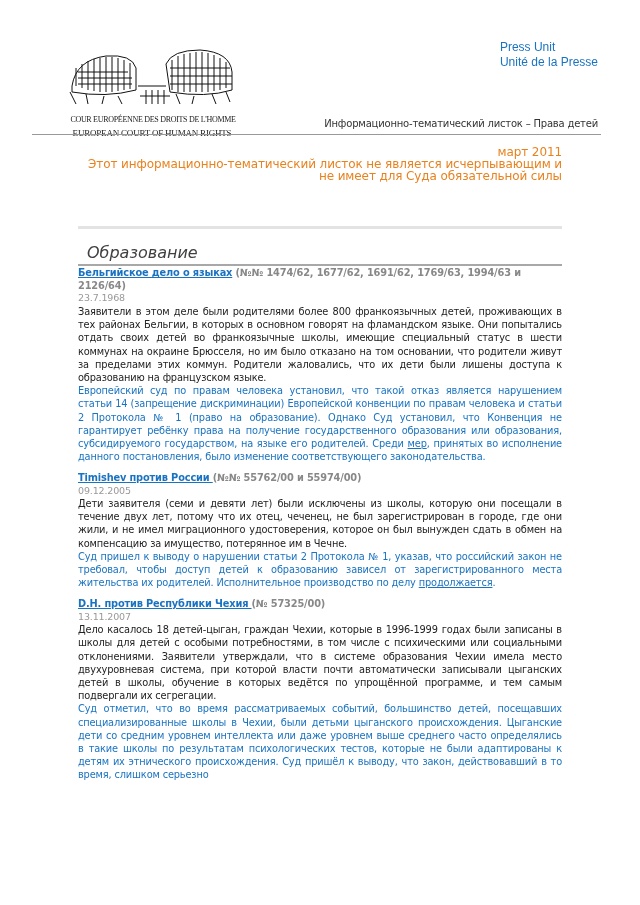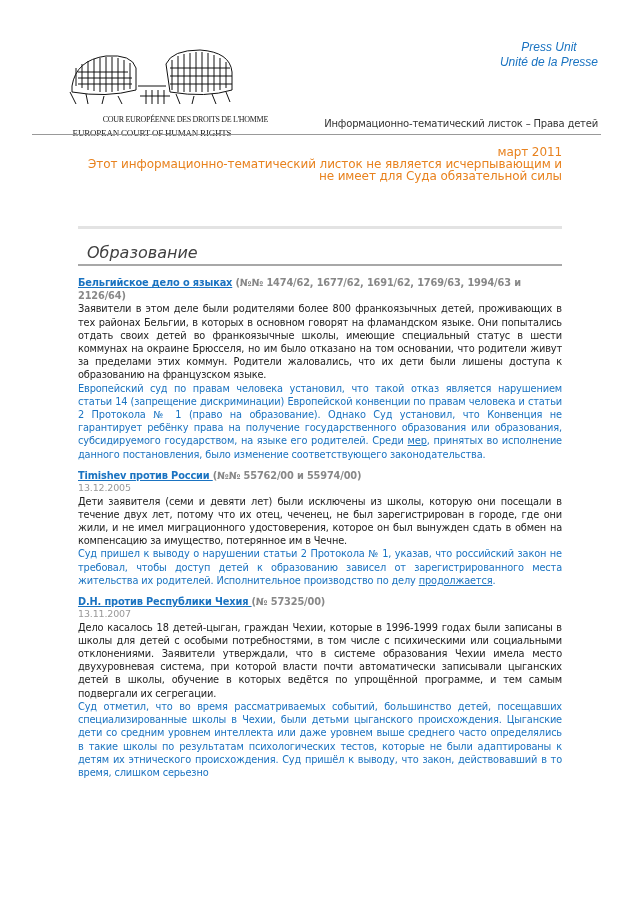--- a/index.html
+++ b/index.html
@@ -2,33 +2,33 @@
 <html><head>
   <meta charset="utf-8">
   <style>
     html, body { margin: 0; padding: 0; background: #ffffff; }
     body { width: 640px; height: 905px; position: relative; overflow: hidden; font-family: "DejaVu Sans", sans-serif; }
     .page { position: absolute; left: 0; top: 0; width: 640px; height: 905px; }
 
     
     .logo { position: absolute; left: 66px; top: 46px; width: 170px; height: 64px; }
     .logo-en { position: absolute; left: 52px; top: 101px; width: 200px; text-align: center; font-family: "Liberation Serif", serif; font-size: 9px; letter-spacing: -0.2px; color: #222; white-space: nowrap; margin-top: 27px; }
-    .logo-fr { position: absolute; left: 38px; top: 115px; width: 230px; text-align: right; font-family: "Liberation Serif", serif; font-size: 8px; letter-spacing: -0.3px; color: #222; white-space: nowrap; }
-    .press { position: absolute; right: 42px; top: 40px; text-align: center; font-family: "Liberation Sans", sans-serif; font-style: italic; color: #1a73c1; font-size: 12px; line-height: 15px; }
+    .logo-fr { position: absolute; left: 38px; top: 115px; width: 230px; text-align: center; font-family: "Liberation Serif", serif; font-size: 8px; letter-spacing: -0.3px; color: #222; white-space: nowrap; }
+    .press { position: absolute; right: 42px; top: 40px; text-align: left; font-family: "Liberation Sans", sans-serif; color: #1a73c1; font-size: 12px; line-height: 15px; }
     .sheet-title { position: absolute; right: 42px; top: 118px; font-size: 10px; color: #333; white-space: nowrap; letter-spacing: -0.2px; }
     .header-rule { position: absolute; left: 32px; top: 134px; width: 569px; height: 1px; background: #999; }
 
     .disclaimer { position: absolute; left: 78px; right: 78px; top: 146px; text-align: right; font-size: 12px; line-height: 12px; color: #e8821e; letter-spacing: -0.1px; }
 
     .main-title { position: absolute; left: 78px; top: 192px; font-size: 27px; color: #1a73c1; font-family: "DejaVu Sans", sans-serif; letter-spacing: 0px; }
     .rule-light { position: absolute; left: 78px; top: 226px; width: 484px; height: 3px; background: #e3e3e3; }
     .section-title { position: absolute; left: 87px; top: 243px; font-size: 16px; color: #404040; font-style: italic; }
     .rule-dark { position: absolute; left: 78px; top: 264px; width: 484px; height: 2px; background: #a8a8a8; }
 
-    .content { position: absolute; left: 78px; top: 276px; width: 484px; font-size: 9.8px; line-height: 13.2px; letter-spacing: -0.15px; }
+    .content { position: absolute; left: 78px; top: 266px; width: 484px; font-size: 9.8px; line-height: 13.2px; letter-spacing: -0.15px; }
     .case { margin: 0; }
     .case-head { font-weight: bold; color: #888; font-size: 9.8px; line-height: 13.2px; }
     .case-link { color: #1a73c1; text-decoration: underline; }
     .case-date { color: #999; font-size: 9.5px; line-height: 12.5px; }
     .facts { color: #222; text-align: justify; }
     .ruling { color: #1a73c1; text-align: justify; }
     .inline-link { color: #1a73c1; text-decoration: underline; }
     .case + .case { margin-top: 8px; }
   </style>
 </head>
@@ -74,30 +74,31 @@
   <div class="section-title">Образование</div>
   <div class="rule-dark"></div>
 
   <div class="content">
 
     <div class="case">
       <div class="case-head">
         <a class="case-link">Бельгийское дело о языках</a>
         <span>(№№ 1474/62, 1677/62, 1691/62, 1769/63, 1994/63 и 2126/64)</span>
       </div>
+      <div class="case-date">23.7.1968</div>
       <div class="facts">Заявители в этом деле были родителями более 800 франкоязычных детей, проживающих в тех районах Бельгии, в которых в основном говорят на фламандском языке. Они попытались отдать своих детей во франкоязычные школы, имеющие специальный статус в шести коммунах на окраине Брюсселя, но им было отказано на том основании, что родители живут за пределами этих коммун. Родители жаловались, что их дети были лишены доступа к образованию на французском языке.</div>
       <div class="ruling"><span>Европейский суд по правам человека установил, что такой отказ является нарушением статьи 14 (запрещение дискриминации) Европейской конвенции по правам человека и статьи 2 Протокола № 1 (право на образование). Однако Суд установил, что Конвенция не гарантирует ребёнку права на получение государственного образования или образования, субсидируемого государством, на языке его родителей. Среди </span><a class="inline-link">мер</a><span>, принятых во исполнение данного постановления, было изменение соответствующего законодательства.</span></div>
     </div>
 
     <div class="case">
       <div class="case-head">
         <a class="case-link">Timishev против России </a>
         <span>(№№ 55762/00 и 55974/00)</span>
       </div>
-      <div class="case-date">13.12.2005</div>
+      <div class="case-date">09.12.2005</div>
       <div class="facts">Дети заявителя (семи и девяти лет) были исключены из школы, которую они посещали в течение двух лет, потому что их отец, чеченец, не был зарегистрирован в городе, где они жили, и не имел миграционного удостоверения, которое он был вынужден сдать в обмен на компенсацию за имущество, потерянное им в Чечне.</div>
       <div class="ruling"><span>Суд пришел к выводу о нарушении статьи 2 Протокола № 1, указав, что российский закон не требовал, чтобы доступ детей к образованию зависел от зарегистрированного места жительства их родителей. Исполнительное производство по делу </span><a class="inline-link">продолжается</a><span>.</span></div>
     </div>
 
     <div class="case">
       <div class="case-head">
         <a class="case-link">D.H. против Республики Чехия </a>
         <span>(№ 57325/00)</span>
       </div>
       <div class="case-date">13.11.2007</div>

